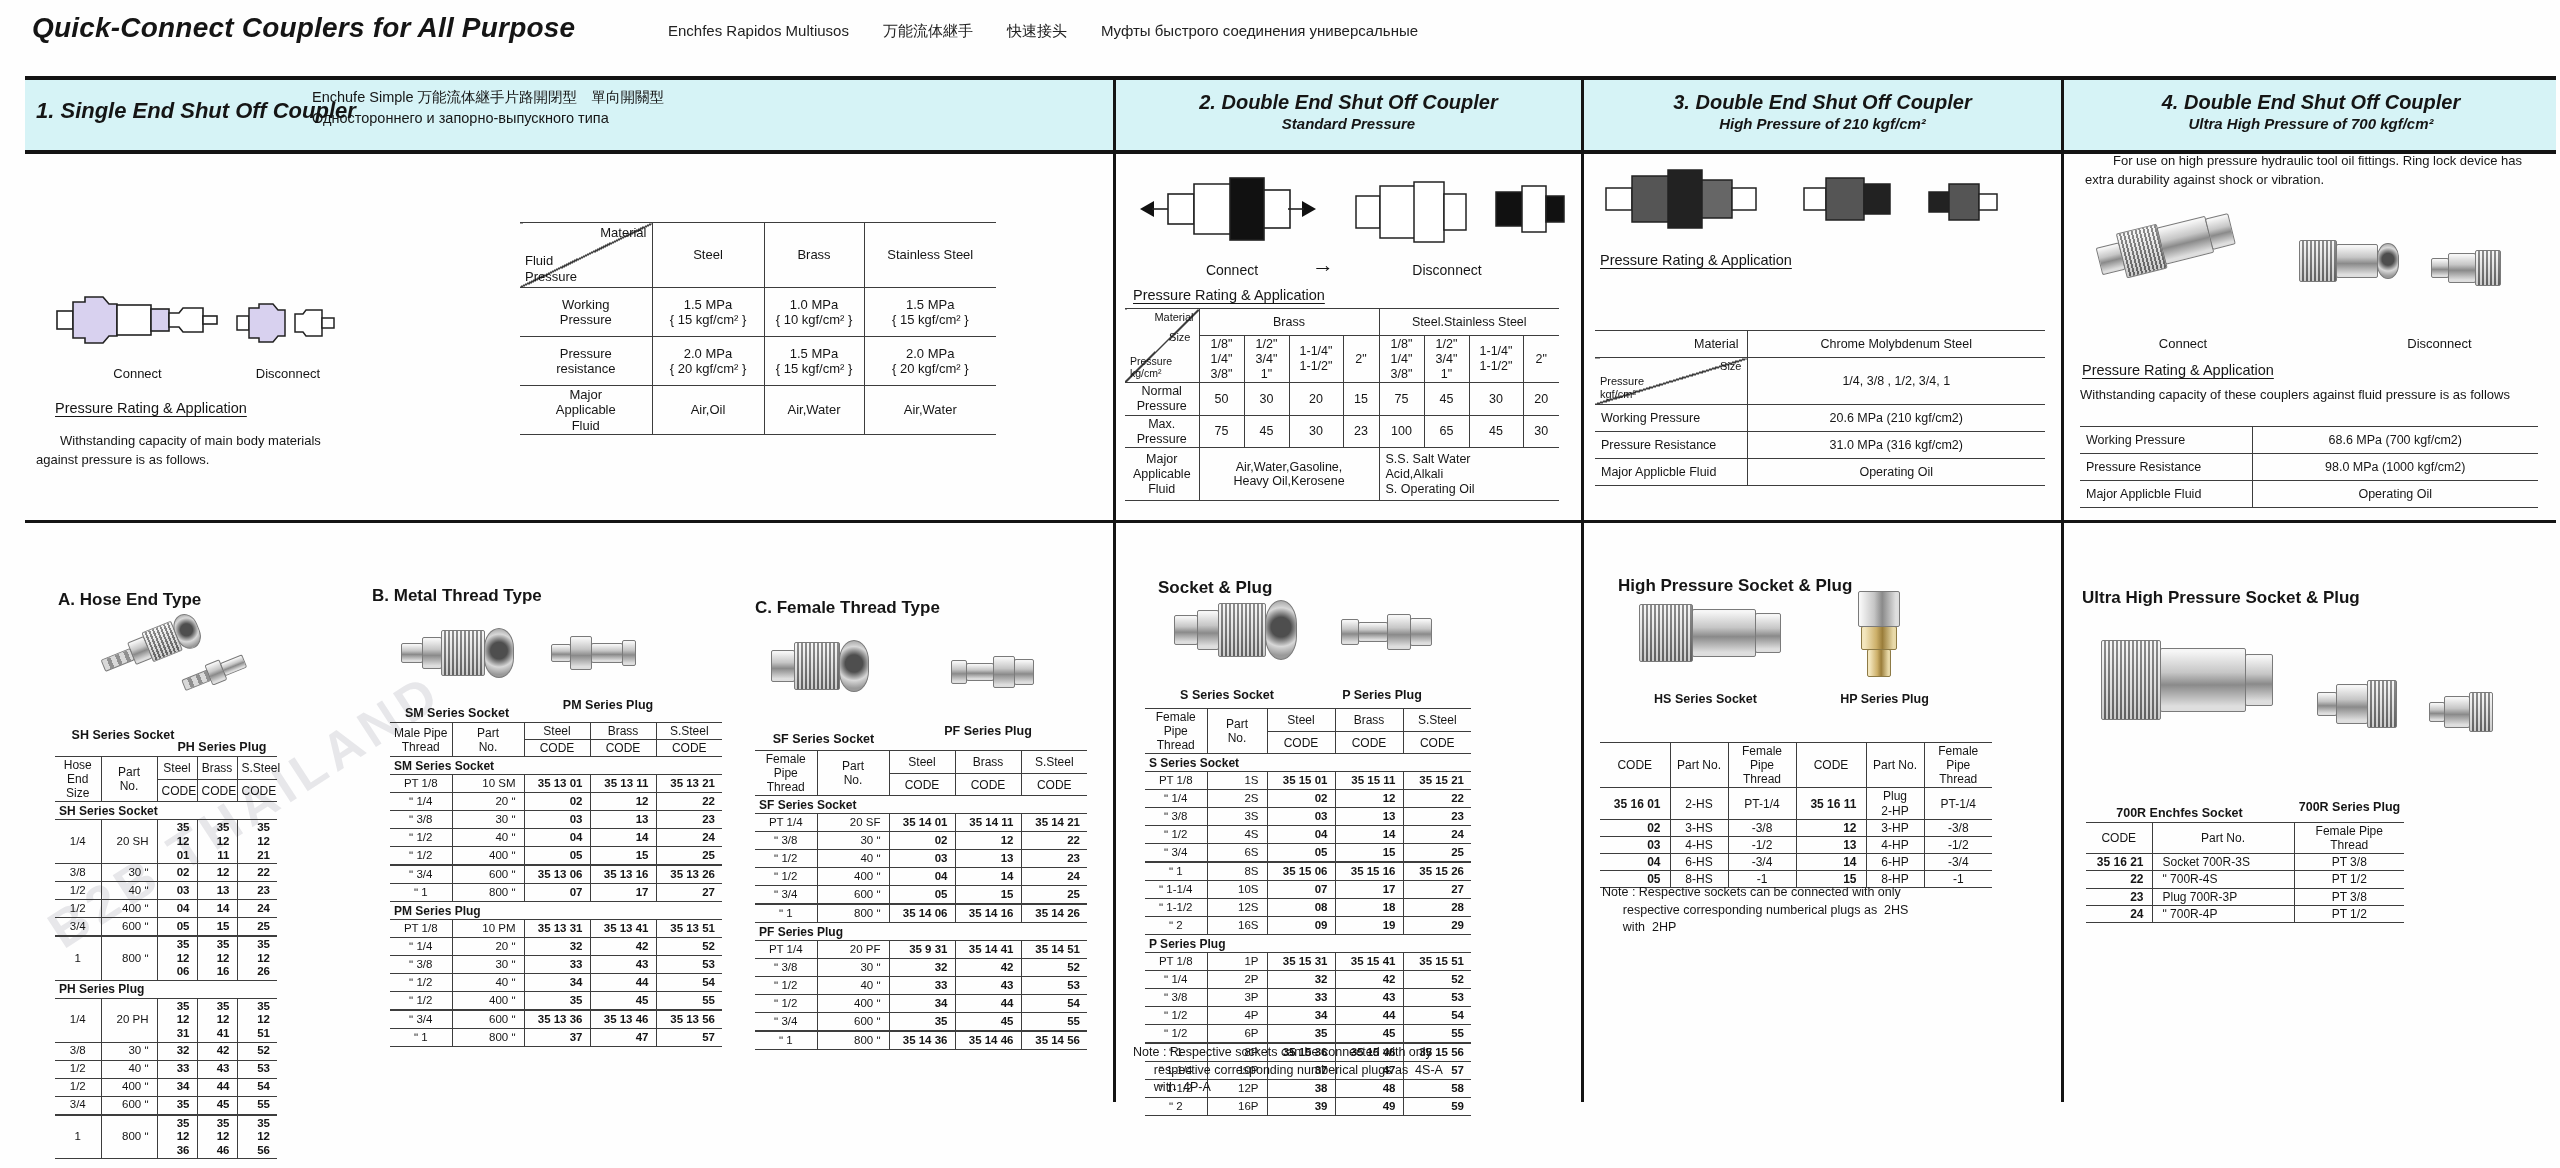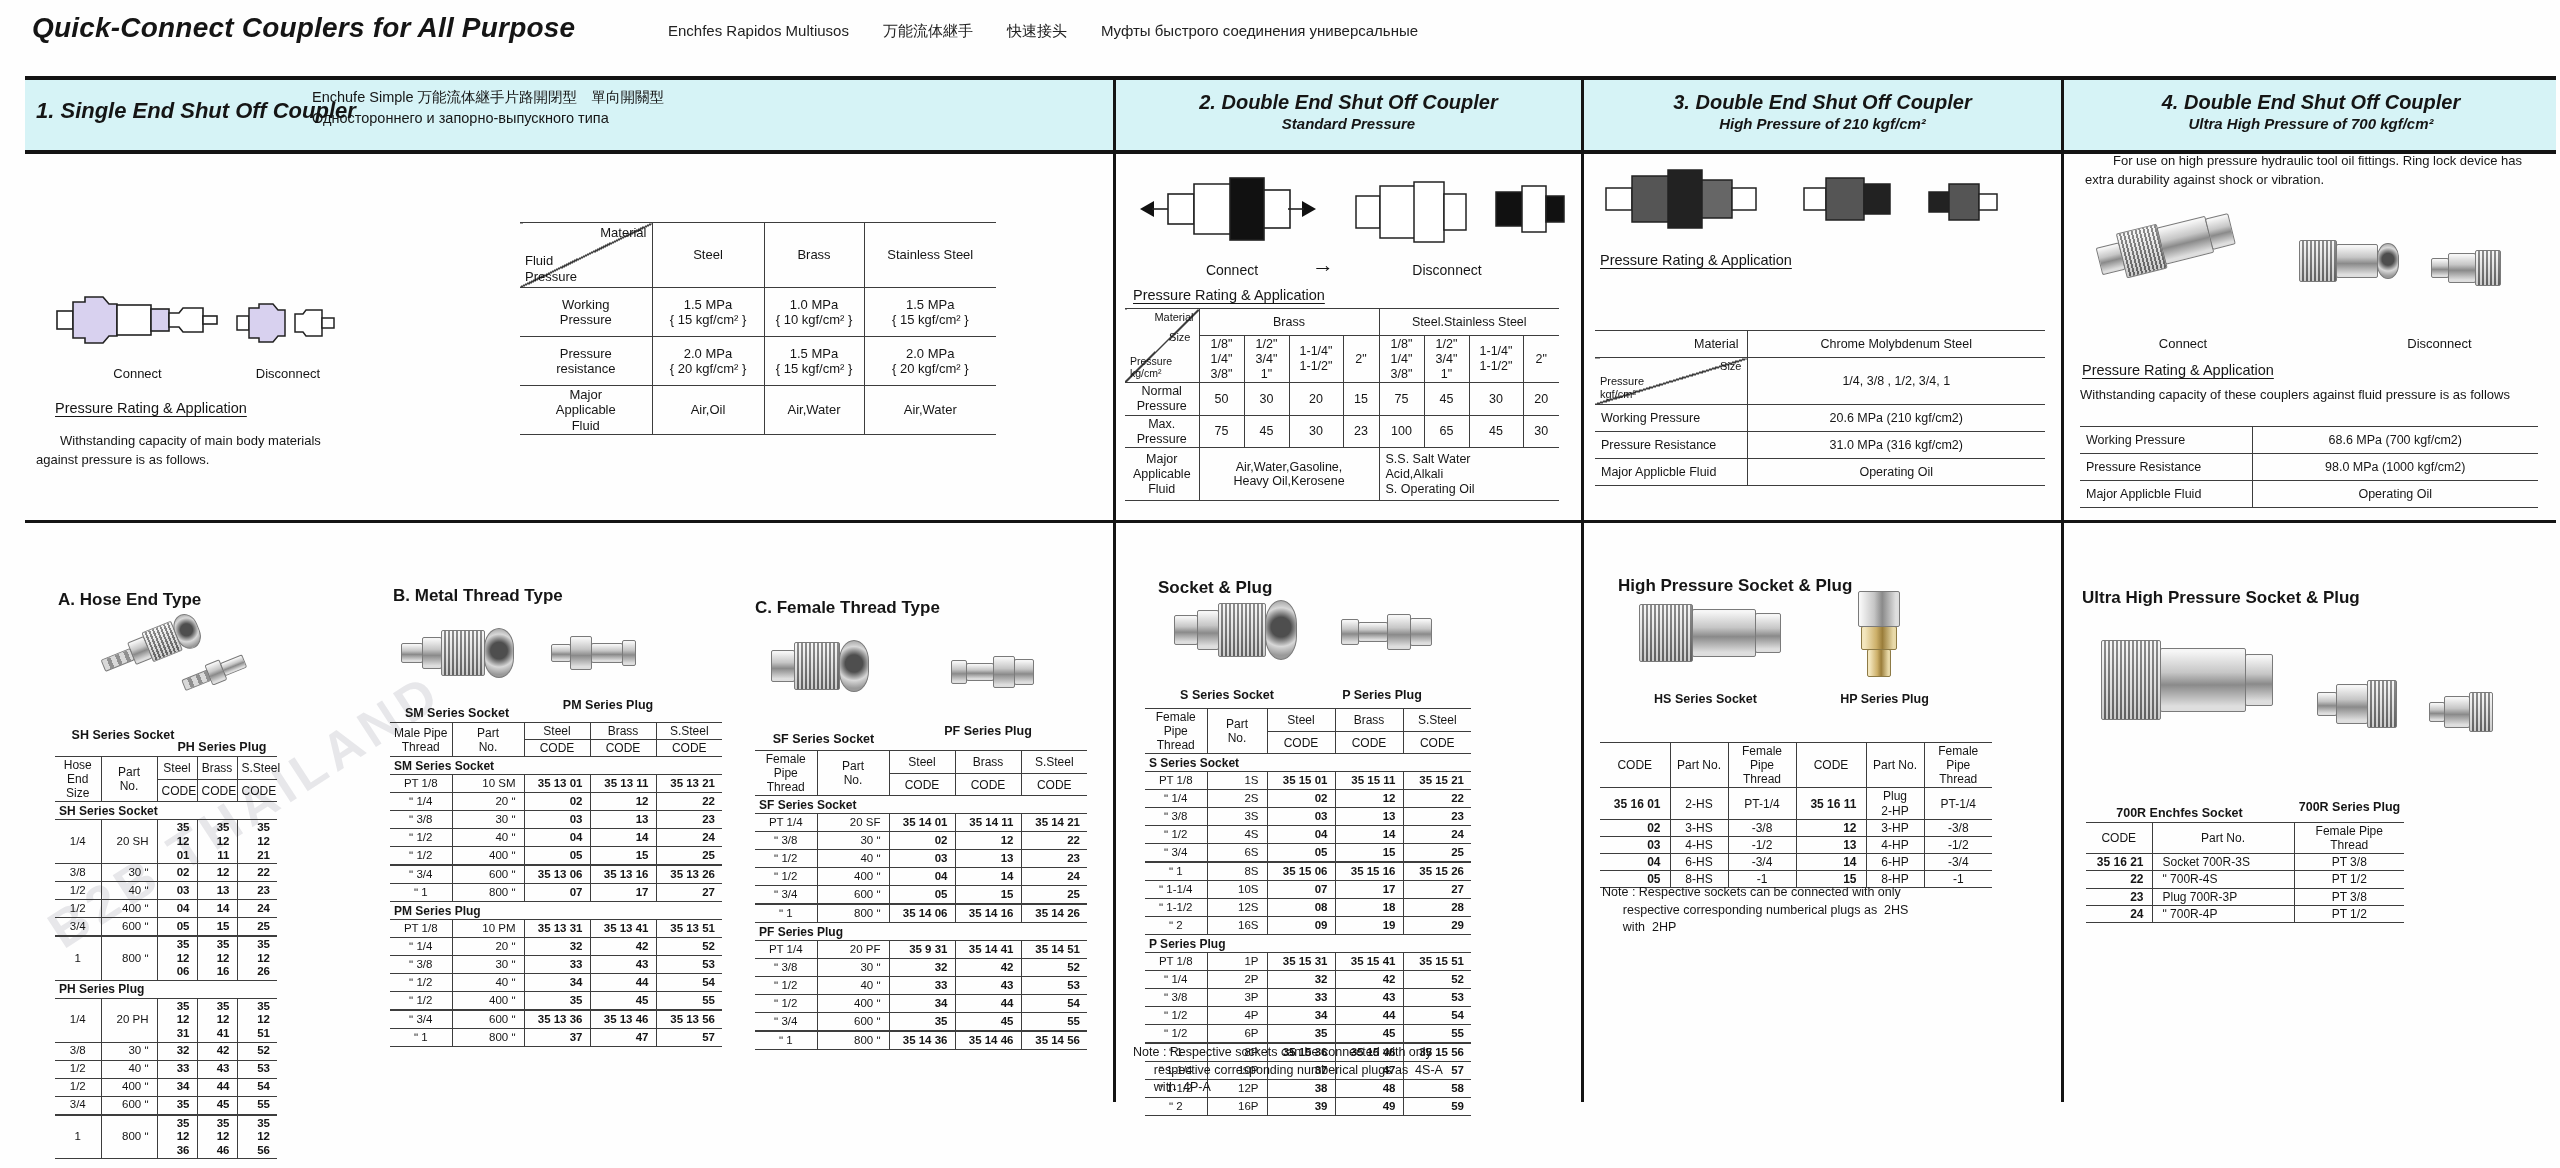--- a/index.html
+++ b/index.html
@@ -323,21 +323,21 @@
         <tr class="sep">
           <td class="pre">1</td>
           <td class="pre">800  ʺ</td>
           <td class="pre">35 12 36</td>
           <td class="pre">35 12 46</td>
           <td class="pre">35 12 56</td>
         </tr>
       </tbody>
   </table>
 
-  <div class="abs heading" style="left:393px;top:586px;">B. Metal Thread Type</div>
+  <div class="abs heading" style="left:372px;top:586px;">B. Metal Thread Type</div>
   <div class="photo" style="left:402px;top:628px;">
     <div class="seg" style="width:20px;height:18px;"></div>
     <div class="seg" style="width:18px;height:30px;"></div>
     <div class="seg knurl" style="width:42px;height:44px;"></div>
     <div class="seg face" style="width:28px;height:48px;"></div>
   </div>
   <div class="photo" style="left:552px;top:636px;">
     <div class="seg" style="width:18px;height:16px;"></div>
     <div class="seg" style="width:20px;height:32px;"></div>
     <div class="seg" style="width:30px;height:18px;"></div>

